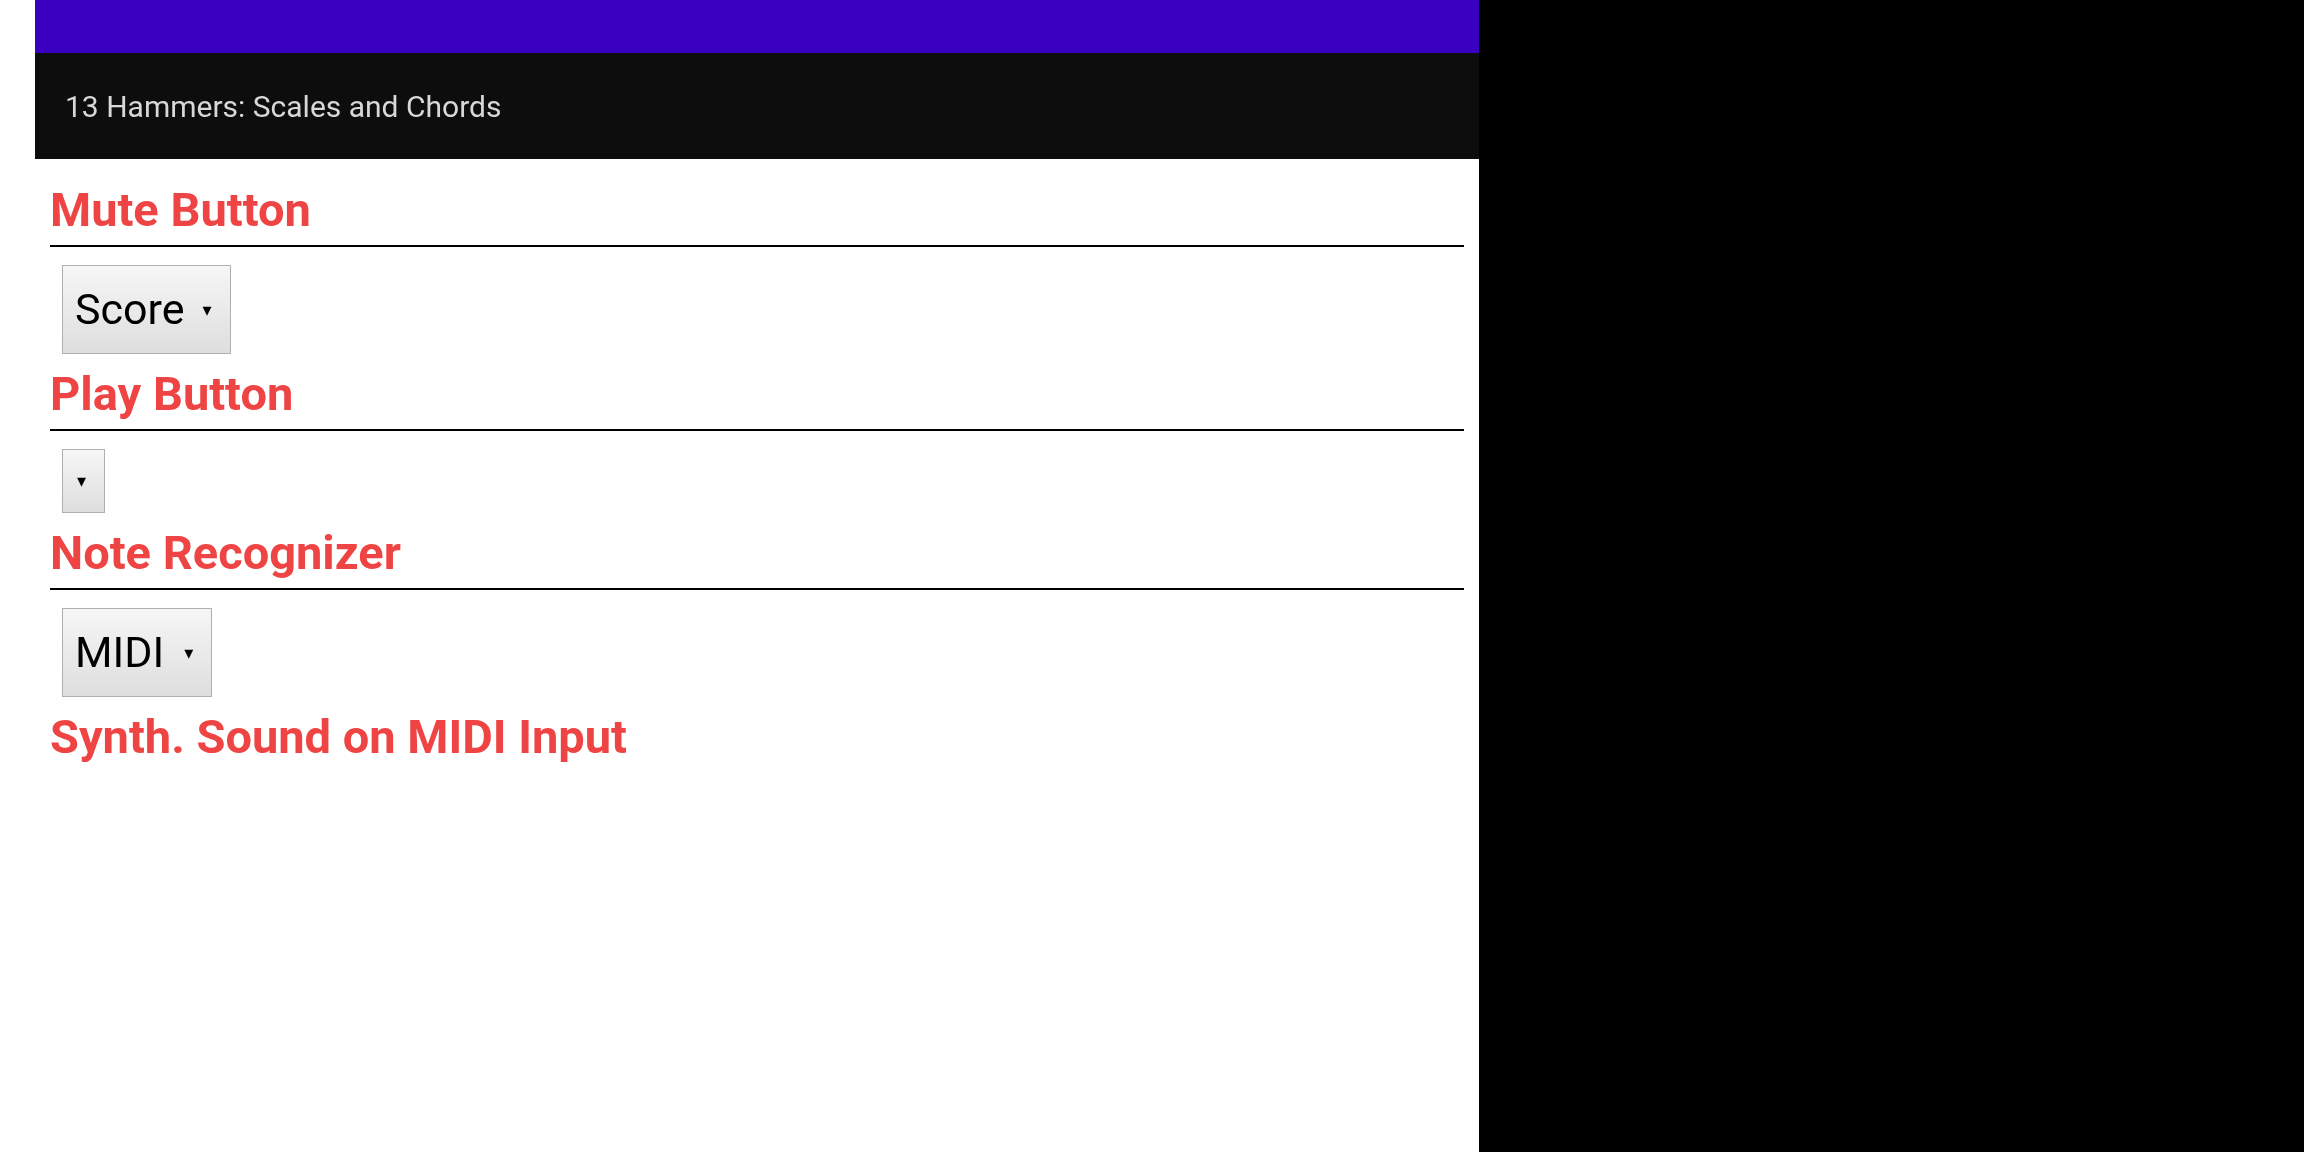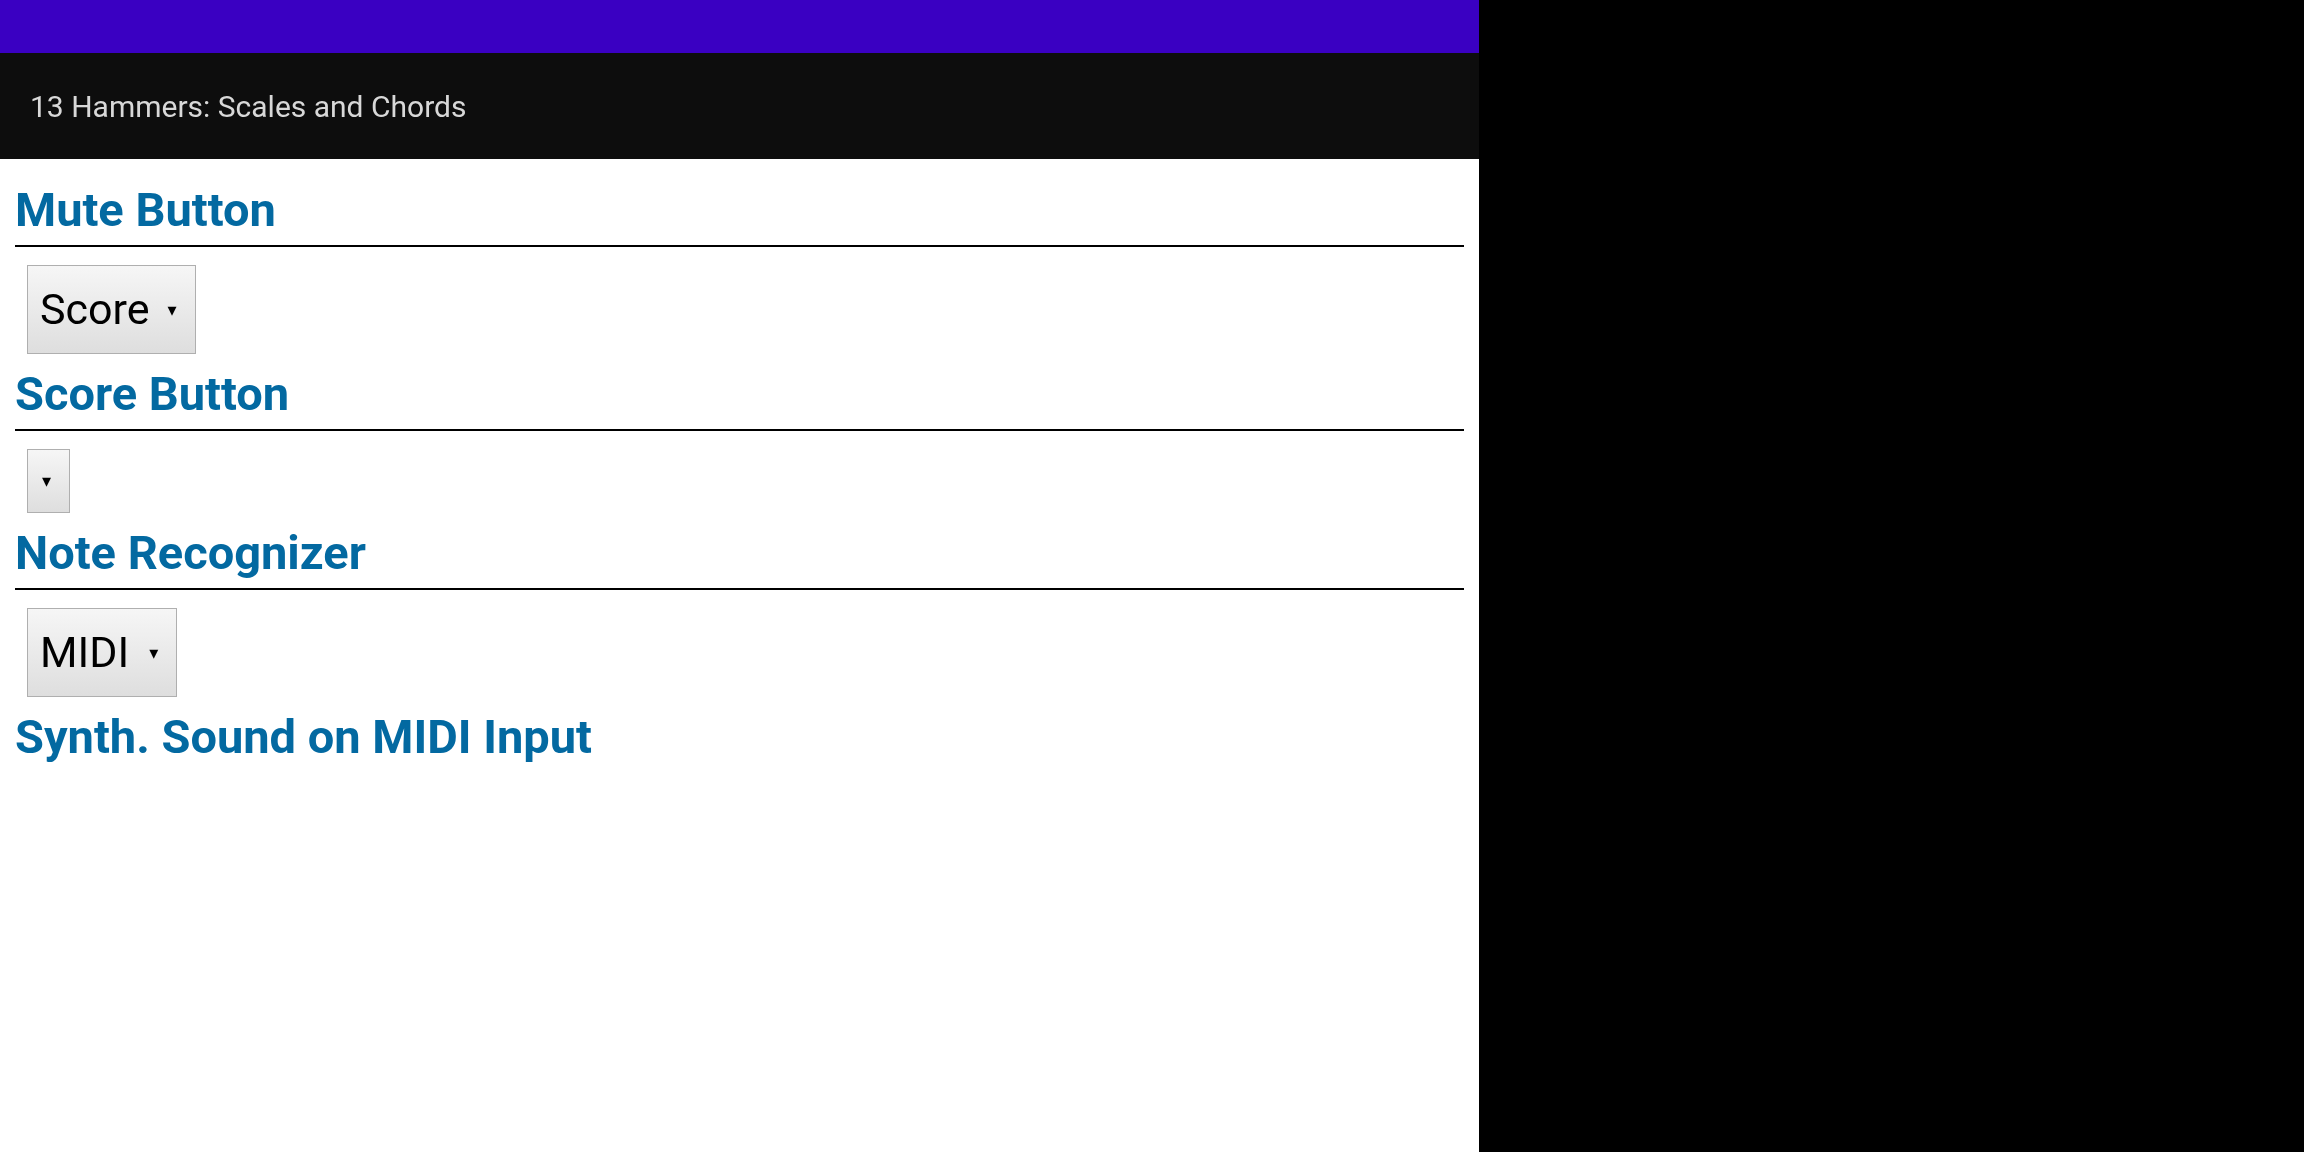--- a/index.html
+++ b/index.html
@@ -12,20 +12,21 @@
       background: #000;
       width: 2304px;
       height: 1152px;
       overflow: hidden;
     }
     .container {
       width: 1479px;
       height: 1152px;
       background: #fff;
       position: relative;
+      padding-left: 35px;
     }
     .status-bar {
       height: 53px;
       background: #3a00c2;
     }
     .title-bar {
       height: 106px;
       background: #0d0d0d;
       display: flex;
       align-items: center;
@@ -36,21 +37,21 @@
       font-size: 30px;
       font-weight: 400;
     }
     .content {
       background: #fff;
       padding: 15px 15px 0 15px;
     }
     .section-heading {
       font-size: 47px;
       font-weight: 700;
-      color: #0369a1;
+      color: #ef4444;
       margin-top: 12px;
       margin-bottom: 8px;
     }
     .section-heading.first {
       margin-top: 8px;
     }
     .divider {
       height: 2px;
       background: #000;
       margin-bottom: 18px;
@@ -93,21 +94,21 @@
 
   <div class="content">
 
     <h2 class="section-heading first">Mute Button</h2>
     <div class="divider"></div>
     <div class="select-wrap">
       <span class="select-label">Score</span>
       <span class="select-caret">▾</span>
     </div>
 
-    <h2 class="section-heading">Score Button</h2>
+    <h2 class="section-heading">Play Button</h2>
     <div class="divider"></div>
     <div class="select-wrap select-small">
       <span class="select-caret">▾</span>
     </div>
 
     <h2 class="section-heading">Note Recognizer</h2>
     <div class="divider"></div>
     <div class="select-wrap select-small">
       <span class="select-label">MIDI</span>
       <span class="select-caret">▾</span>

